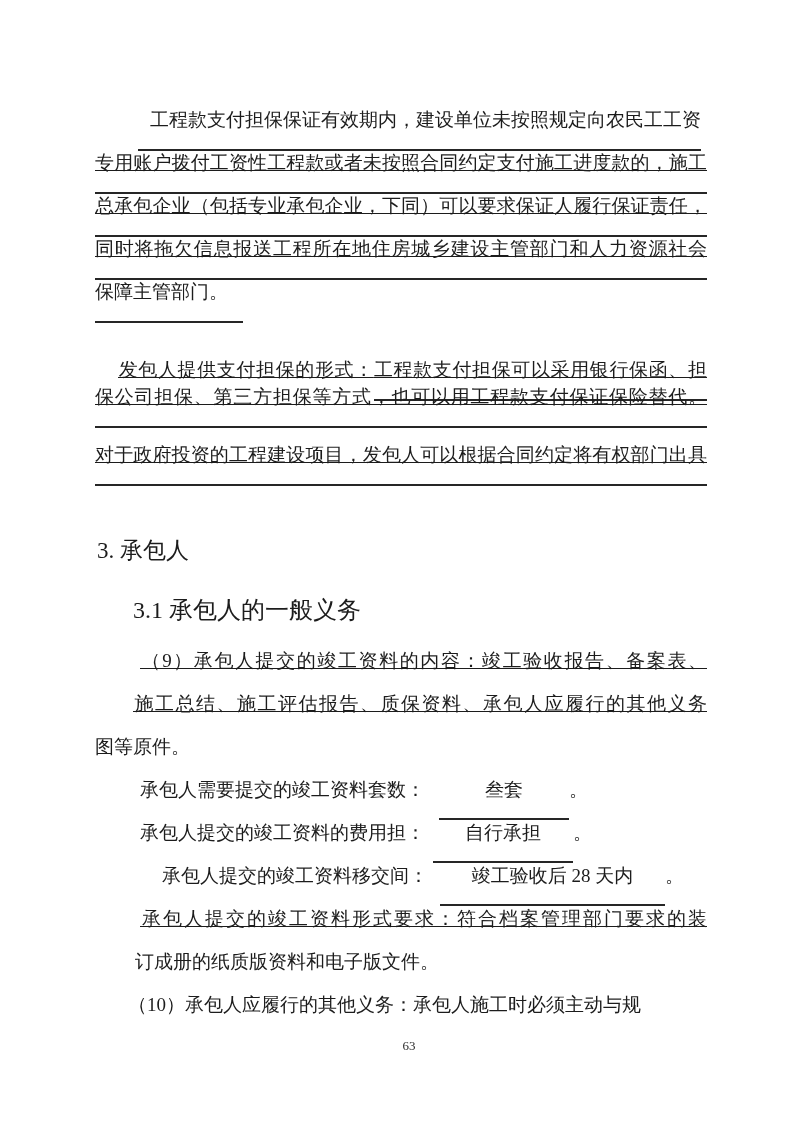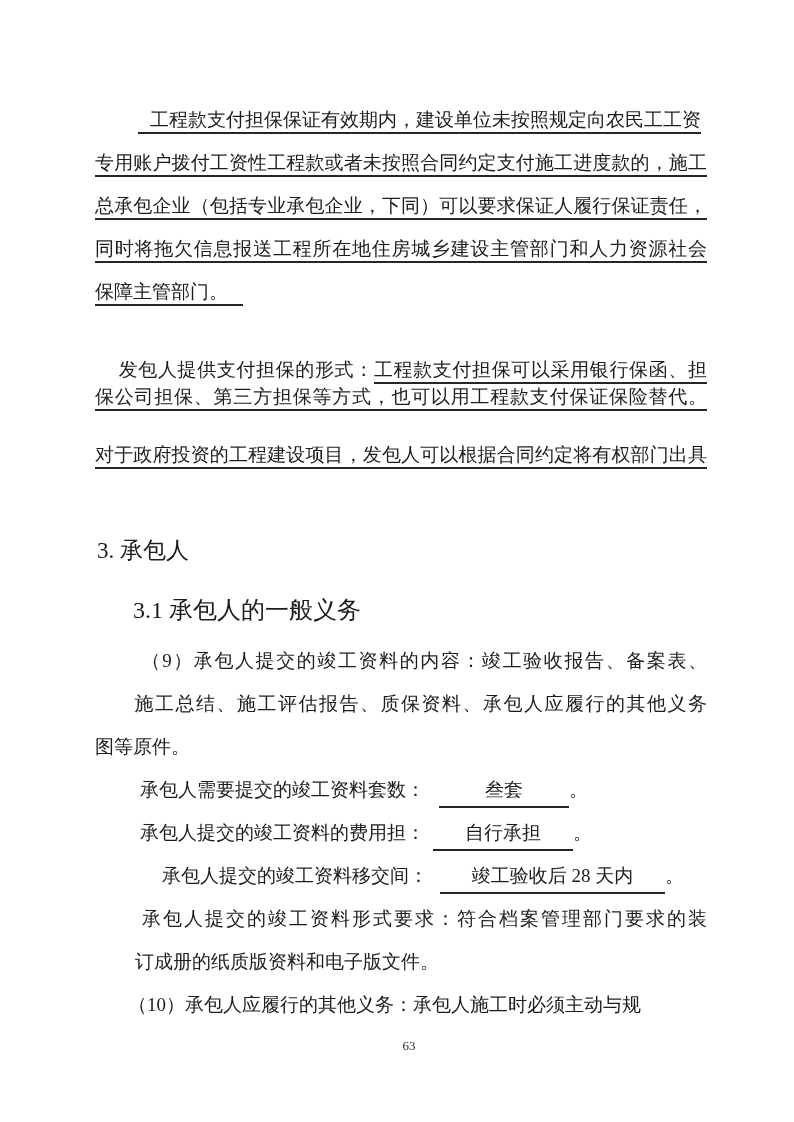--- a/index.html
+++ b/index.html
@@ -10,29 +10,29 @@
     font-family:"Liberation Serif","DejaVu Serif",serif;
     color:#1c1c1c;
     overflow:hidden;
   }
   .ln {
     position:absolute;
     left:95px; width:612px;
     font-size:19px; line-height:28px;
     white-space:nowrap;
   }
-  .just { text-align:justify; text-align-last:justify; }
+  .just { text-align:justify; text-align-last:justify;text-decoration:underline; }
   .sp { display:inline-block; height:1px; }
-  .u  { border-bottom:2px solid #262626; padding-bottom:2px; }
+  .u  { border-bottom:2px solid #262626; padding-bottom:19px; }
   .u-lead  { padding-left:12px; }
   .u-tail  { padding-right:15px; }
   .u-val   { padding:0 28px 2px 5px; }
   .blank {
     display:inline-block; text-align:center;
-    border-bottom:2px solid #262626; padding-bottom:2px;
+    border-bottom:2px solid #262626; padding-bottom:14px;
     white-space:nowrap;
   }
   .h1 { position:absolute; left:97px;  font-size:23px; line-height:30px; white-space:nowrap; }
   .h2 { position:absolute; left:133px; font-size:24px; line-height:28px; white-space:nowrap; }
   .pagenum {
     position:absolute; top:1038px; left:0; width:794px;
     text-align:center; font-size:13px; color:#2a2a2a;padding-left:12px;
   }
 </style>
 </head>

